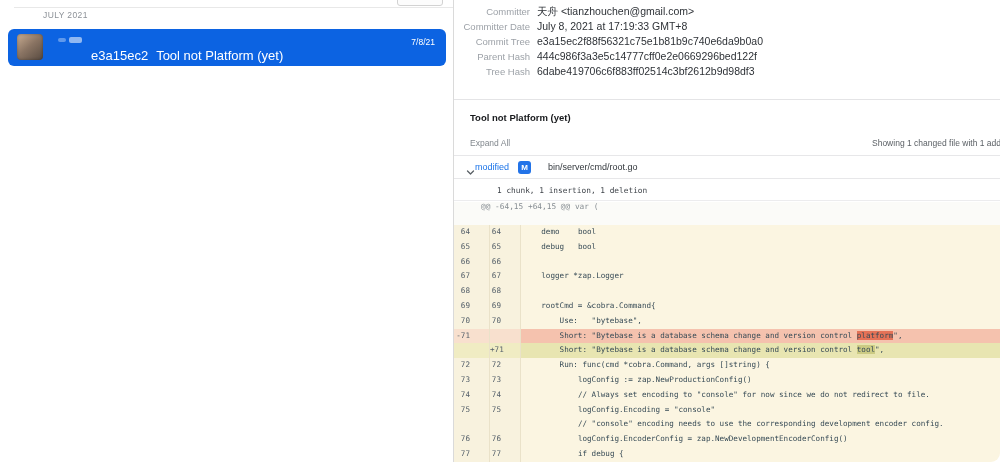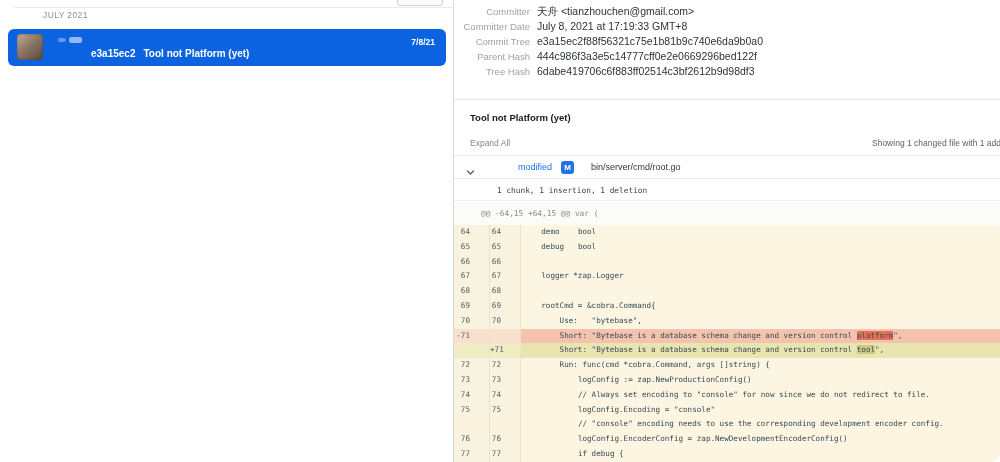--- a/index.html
+++ b/index.html
@@ -11,48 +11,48 @@
   .sb-topline{left:14px;top:7px;width:439px;height:1px;background:#e8e8e8;}
   .sb-fragment{left:397px;top:-9px;width:44px;height:13px;border:1px solid #d2d2d2;border-radius:3px;background:#fcfcfc;}
   .sb-section{left:43px;top:10px;font-size:8.5px;color:#8d9298;letter-spacing:.4px;}
   .divider{left:453px;top:0;width:1px;height:462px;background:#dadada;}
 
   .sel-row{left:8px;top:29px;width:438px;height:37px;background:#0c63e2;border-radius:6px;}
   .avatar{position:absolute;left:9px;top:5px;width:26px;height:26px;border-radius:4px;
           background:linear-gradient(140deg,#c9ad92 0%,#8a7463 48%,#574a40 100%);box-shadow:inset 0 0 3px rgba(0,0,0,.35);}
   .redact1{position:absolute;left:50px;top:9px;width:8px;height:4px;border-radius:2px;background:rgba(255,255,255,.35);}
   .redact2{position:absolute;left:61px;top:8px;width:13px;height:6px;border-radius:2px;background:rgba(255,255,255,.55);}
-  .sel-line{position:absolute;left:44px;top:19px;color:#fff;font-size:10px;font-weight:700;white-space:nowrap;padding-left:39px;}
+  .sel-line{position:absolute;left:44px;top:19px;color:#fff;font-size:13px;font-weight:400;white-space:nowrap;padding-left:39px;}
   .sel-hash{margin-right:8px;}
-  .sel-date{position:absolute;right:11px;top:8px;color:#fff;font-size:8.5px;font-weight:700;}
+  .sel-date{position:absolute;right:11px;top:8px;color:#fff;font-size:8.5px;font-weight:400;}
 
   
   .meta{left:454px;top:2px;width:546px;}
   .meta-row{height:15px;line-height:15px;white-space:nowrap;}
   .meta-label{display:inline-block;width:76px;text-align:right;font-size:9.5px;color:#9da2a8;}
   .meta-value{margin-left:7px;font-size:10.5px;color:#2e3237;}
   .hr1{left:454px;top:99px;width:546px;height:1px;background:#e4e4e6;}
 
   .commit-title{left:470px;top:112px;font-size:9.5px;font-weight:700;color:#17191c;}
   .expand-all{left:470px;top:138px;font-size:8.5px;color:#82888e;cursor:default;}
   .summary{left:872px;top:138px;font-size:8.5px;color:#5c6166;white-space:nowrap;}
 
   
   .filerow{left:454px;top:155px;width:546px;height:24px;background:#fff;box-sizing:border-box;
            border-top:1px solid #e7e7e9;border-bottom:1px solid #e7e7e9;display:flex;align-items:center;}
   .chev{margin-left:12px;width:9px;height:9px;display:inline-block;}
-  .mod-label{margin-left:43px;font-size:9px;color:#1a73e8;}
+  .mod-label{font-size:9px;color:#1a73e8;}
   .mod-badge{margin-left:9px;width:13px;height:13px;border-radius:3px;background:#2273e8;color:#fff;
              font-size:8px;font-weight:700;display:flex;align-items:center;justify-content:center;}
   .file-path{margin-left:6px;font-size:9px;color:#33383d;padding-left:11px;}
 
   .chunkrow{left:454px;top:180px;width:546px;height:21px;background:#fff;box-sizing:border-box;
             border-bottom:1px solid #ececee;display:flex;align-items:center;}
   .chunk-text{margin-left:43px;font-family:"DejaVu Sans Mono",monospace;font-size:7.8px;color:#3f444a;}
-  .hunkrow{left:454px;top:202px;width:546px;height:23px;background:#fbfbf8;display:flex;align-items:center;}
+  .hunkrow{left:454px;top:202px;width:546px;height:23px;background:#fbfbf8;display:flex;}
   .hunk-text{margin-left:27px;font-family:"DejaVu Sans Mono",monospace;font-size:7.8px;color:#878e93;}
 
   
   .codearea{left:454px;top:225px;width:546px;height:237px;background:#fbf5e1;overflow:hidden;}
   .code-row{display:flex;height:14.8px;line-height:14.8px;
             font-family:"DejaVu Sans Mono",monospace;font-size:7.6px;}
   .ln{flex:0 0 36px;width:36px;text-align:right;padding-right:19px;box-sizing:border-box;
       color:#55606a;background:#f8f2de;border-right:1px solid #eae2c9;}
   .ln.ln-new{flex-basis:31px;width:31px;}
   .ct{flex:1;white-space:pre;tab-size:4;-moz-tab-size:4;padding-left:2px;color:#374b56;overflow:hidden;}

